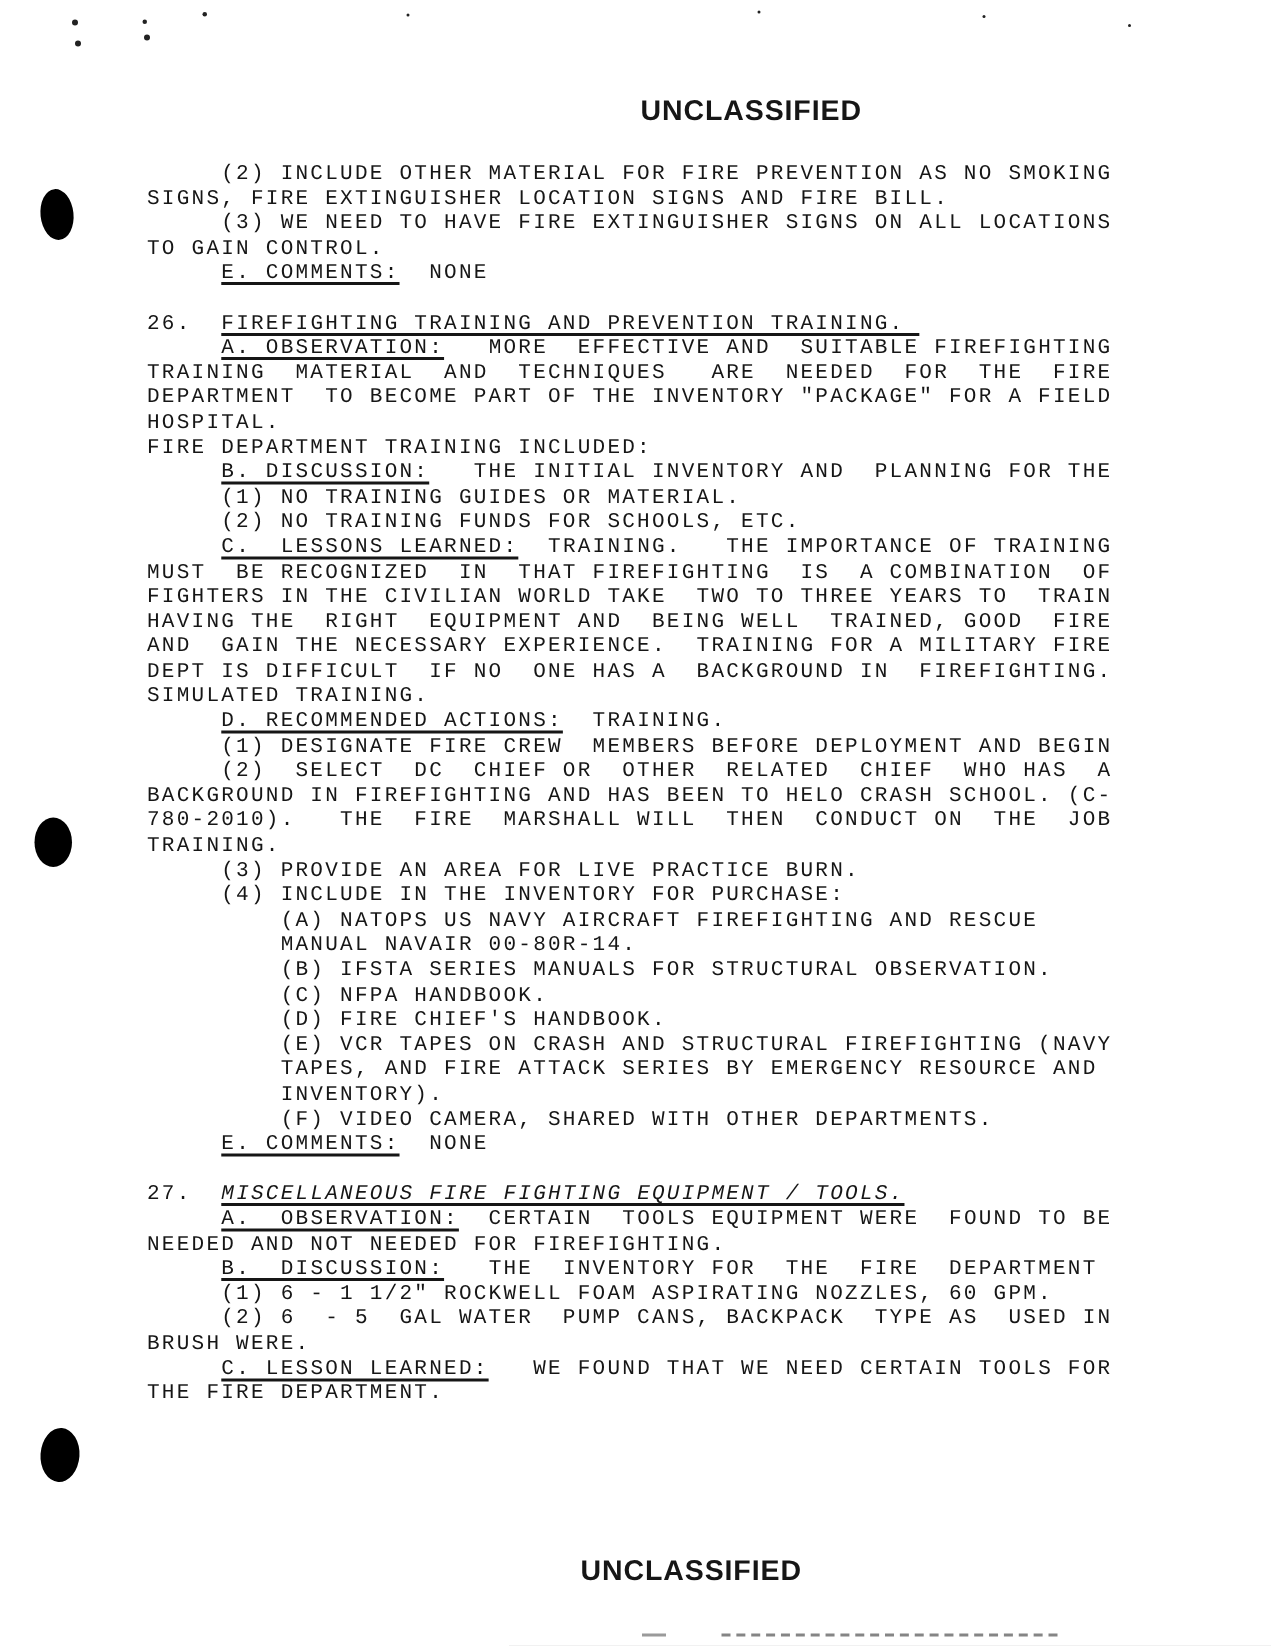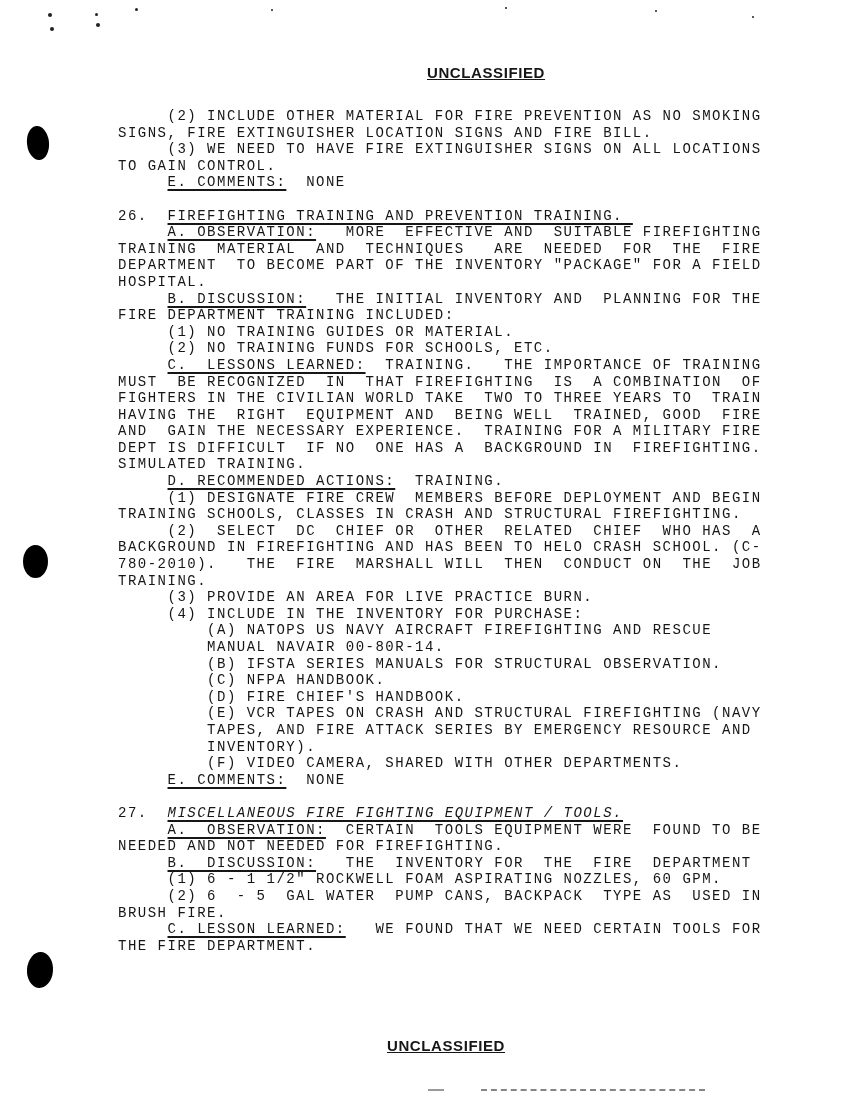--- a/index.html
+++ b/index.html
@@ -15,34 +15,32 @@
     height: 1097px;
     background: var(--paper);
     overflow: hidden;
     font-family: "Liberation Mono", "DejaVu Sans Mono", monospace;
     color: var(--ink);
   }
   .banner {
     position: absolute;
     font-family: "Liberation Sans", "DejaVu Sans", sans-serif;
     font-weight: bold;
-    font-size: 15px;
+    font-size: 19px;
     letter-spacing: 0.6px;
     color: var(--ink);
     white-space: pre;
-    text-decoration: underline;
   }
   .banner.top { left: 427px; top: 64px; }
   .banner.bottom { left: 387px; top: 1037px; }
   .doc-body {
     position: absolute;
     left: 98px;
     top: 108px;
     width: 700px;
-    margin-left: 20px;
   }
   .line {
     white-space: pre;
     font-size: 14px;
     line-height: 16.6px;
     letter-spacing: 1.5px;
     color: var(--ink);
   }
   .line span.u {
     text-decoration: underline;
@@ -101,34 +99,33 @@
       <div class="line"><span>SIGNS, FIRE EXTINGUISHER LOCATION SIGNS AND FIRE BILL.</span></div>
       <div class="line"><span>     (3) WE NEED TO HAVE FIRE EXTINGUISHER SIGNS ON ALL LOCATIONS</span></div>
       <div class="line"><span>TO GAIN CONTROL.</span></div>
       <div class="line"><span>     </span><span class="u">E. COMMENTS:</span><span>  NONE</span></div>
       <div class="line">&nbsp;</div>
       <div class="line"><span>26.  </span><span class="u">FIREFIGHTING TRAINING AND PREVENTION TRAINING. </span></div>
       <div class="line"><span>     </span><span class="u">A. OBSERVATION:</span><span>   MORE  EFFECTIVE AND  SUITABLE FIREFIGHTING</span></div>
       <div class="line"><span>TRAINING  MATERIAL  AND  TECHNIQUES   ARE  NEEDED  FOR  THE  FIRE</span></div>
       <div class="line"><span>DEPARTMENT  TO BECOME PART OF THE INVENTORY "PACKAGE" FOR A FIELD</span></div>
       <div class="line"><span>HOSPITAL.</span></div>
+      <div class="line"><span>FIRE DEPARTMENT TRAINING INCLUDED:</span></div>
       <div class="line"><span>     </span><span class="u">B. DISCUSSION:</span><span>   THE INITIAL INVENTORY AND  PLANNING FOR THE</span></div>
-      <div class="line"><span>FIRE DEPARTMENT TRAINING INCLUDED:</span></div>
       <div class="line"><span>     (1) NO TRAINING GUIDES OR MATERIAL.</span></div>
       <div class="line"><span>     (2) NO TRAINING FUNDS FOR SCHOOLS, ETC.</span></div>
       <div class="line"><span>     </span><span class="u">C.  LESSONS LEARNED:</span><span>  TRAINING.   THE IMPORTANCE OF TRAINING</span></div>
       <div class="line"><span>MUST  BE RECOGNIZED  IN  THAT FIREFIGHTING  IS  A COMBINATION  OF</span></div>
       <div class="line"><span>FIGHTERS IN THE CIVILIAN WORLD TAKE  TWO TO THREE YEARS TO  TRAIN</span></div>
       <div class="line"><span>HAVING THE  RIGHT  EQUIPMENT AND  BEING WELL  TRAINED, GOOD  FIRE</span></div>
       <div class="line"><span>AND  GAIN THE NECESSARY EXPERIENCE.  TRAINING FOR A MILITARY FIRE</span></div>
       <div class="line"><span>DEPT IS DIFFICULT  IF NO  ONE HAS A  BACKGROUND IN  FIREFIGHTING.</span></div>
       <div class="line"><span>SIMULATED TRAINING.</span></div>
       <div class="line"><span>     </span><span class="u">D. RECOMMENDED ACTIONS:</span><span>  TRAINING.</span></div>
       <div class="line"><span>     (1) DESIGNATE FIRE CREW  MEMBERS BEFORE DEPLOYMENT AND BEGIN</span></div>
-      <div class="line"><span>TRAINING SCHOOLS, CLASSES IN CRASH AND STRUCTURAL FIREFIGHTING.</span></div>
       <div class="line"><span>     (2)  SELECT  DC  CHIEF OR  OTHER  RELATED  CHIEF  WHO HAS  A</span></div>
       <div class="line"><span>BACKGROUND IN FIREFIGHTING AND HAS BEEN TO HELO CRASH SCHOOL. (C-</span></div>
       <div class="line"><span>780-2010).   THE  FIRE  MARSHALL WILL  THEN  CONDUCT ON  THE  JOB</span></div>
       <div class="line"><span>TRAINING.</span></div>
       <div class="line"><span>     (3) PROVIDE AN AREA FOR LIVE PRACTICE BURN.</span></div>
       <div class="line"><span>     (4) INCLUDE IN THE INVENTORY FOR PURCHASE:</span></div>
       <div class="line"><span>         (A) NATOPS US NAVY AIRCRAFT FIREFIGHTING AND RESCUE</span></div>
       <div class="line"><span>         MANUAL NAVAIR 00-80R-14.</span></div>
       <div class="line"><span>         (B) IFSTA SERIES MANUALS FOR STRUCTURAL OBSERVATION.</span></div>
       <div class="line"><span>         (C) NFPA HANDBOOK.</span></div>
@@ -138,21 +135,21 @@
       <div class="line"><span>         INVENTORY).</span></div>
       <div class="line"><span>         (F) VIDEO CAMERA, SHARED WITH OTHER DEPARTMENTS.</span></div>
       <div class="line"><span>     </span><span class="u">E. COMMENTS:</span><span>  NONE</span></div>
       <div class="line">&nbsp;</div>
       <div class="line"><span>27.  </span><span class="u i">MISCELLANEOUS FIRE FIGHTING EQUIPMENT / TOOLS.</span></div>
       <div class="line"><span>     </span><span class="u">A.  OBSERVATION:</span><span>  CERTAIN  TOOLS EQUIPMENT WERE  FOUND TO BE</span></div>
       <div class="line"><span>NEEDED AND NOT NEEDED FOR FIREFIGHTING.</span></div>
       <div class="line"><span>     </span><span class="u">B.  DISCUSSION:</span><span>   THE  INVENTORY FOR  THE  FIRE  DEPARTMENT</span></div>
       <div class="line"><span>     (1) 6 - 1 1/2" ROCKWELL FOAM ASPIRATING NOZZLES, 60 GPM.</span></div>
       <div class="line"><span>     (2) 6  - 5  GAL WATER  PUMP CANS, BACKPACK  TYPE AS  USED IN</span></div>
-      <div class="line"><span>BRUSH FIRE.</span></div>
+      <div class="line"><span>BRUSH WERE.</span></div>
       <div class="line"><span>     </span><span class="u">C. LESSON LEARNED:</span><span>   WE FOUND THAT WE NEED CERTAIN TOOLS FOR</span></div>
       <div class="line"><span>THE FIRE DEPARTMENT.</span></div>
     </div>
 
   <div class="dash-short"></div>
   <div class="dash-long"></div>
 
 </div>
 
 </body></html>

